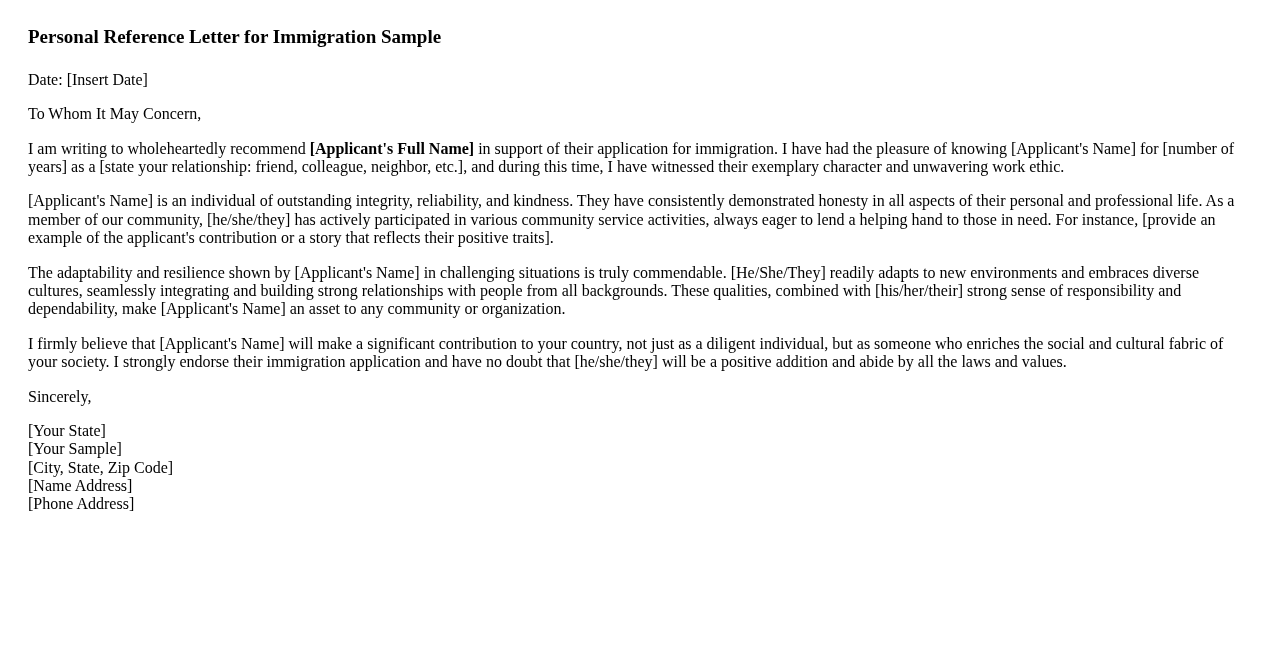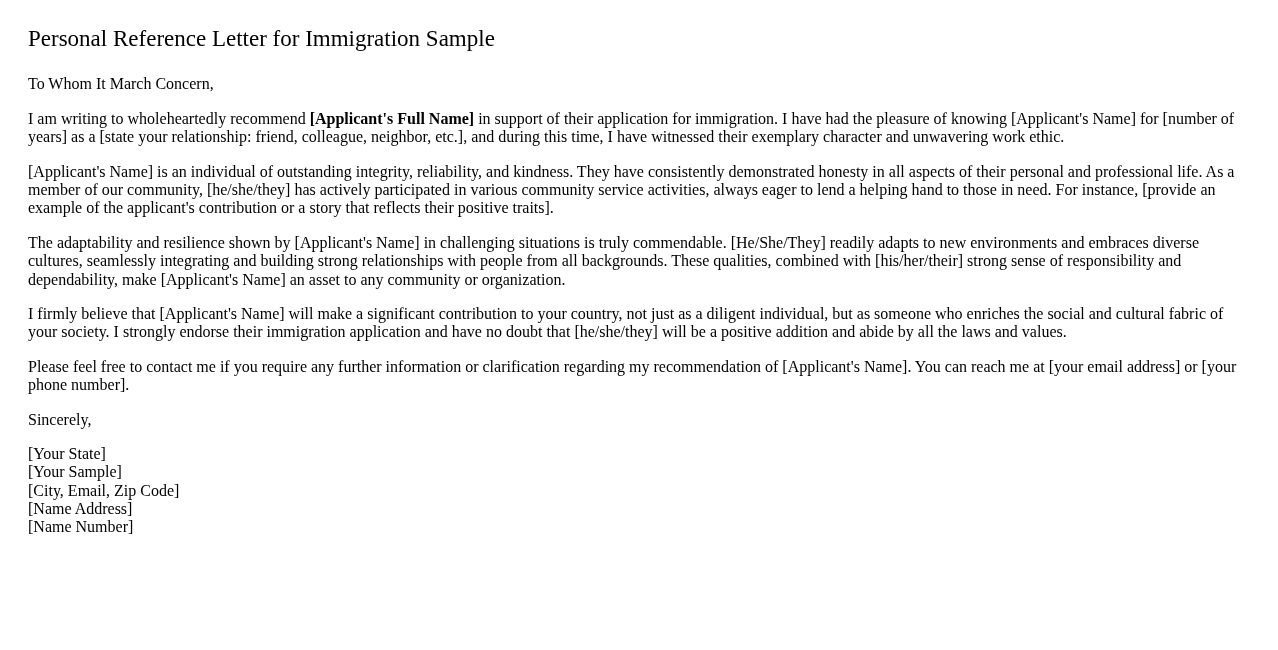--- a/index.html
+++ b/index.html
@@ -13,22 +13,22 @@
     overflow: hidden;
     font-family: "Liberation Serif", "DejaVu Serif", serif;
     font-size: 16px;
     line-height: 1.15;
     color: #000000;
   }
   .page {
     padding: 26px 41px 0 28px;
   }
   h1.doc-title {
-    font-size: 23px;
-    font-weight: normal;
+    font-size: 19px;
+    font-weight: bold;
     margin: 0 0 23px 0;
     line-height: 1.15;
   }
   p.doc-par {
     margin: 16px 0;
   }
   p.doc-par:first-of-type {
     margin-top: 0;
   }
   .bold-inline {
@@ -39,36 +39,36 @@
     display: block;
   }
 </style>
 </head>
 <body>
 
 <div class="page">
 
   <h1 class="doc-title">Personal Reference Letter for Immigration Sample</h1>
 
+  <p class="doc-par">Date: [Insert Date]</p>
 
-  <p class="doc-par">To Whom It March Concern,</p>
+  <p class="doc-par">To Whom It May Concern,</p>
 
   <p class="doc-par"><span>I am writing to wholeheartedly recommend </span><span class="bold-inline">[Applicant's Full Name]</span><span> in support of their application for immigration. I have had the pleasure of knowing [Applicant's Name] for [number of years] as a [state your relationship: friend, colleague, neighbor, etc.], and during this time, I have witnessed their exemplary character and unwavering work ethic.</span></p>
 
   <p class="doc-par">[Applicant's Name] is an individual of outstanding integrity, reliability, and kindness. They have consistently demonstrated honesty in all aspects of their personal and professional life. As a member of our community, [he/she/they] has actively participated in various community service activities, always eager to lend a helping hand to those in need. For instance, [provide an example of the applicant's contribution or a story that reflects their positive traits].</p>
 
   <p class="doc-par">The adaptability and resilience shown by [Applicant's Name] in challenging situations is truly commendable. [He/She/They] readily adapts to new environments and embraces diverse cultures, seamlessly integrating and building strong relationships with people from all backgrounds. These qualities, combined with [his/her/their] strong sense of responsibility and dependability, make [Applicant's Name] an asset to any community or organization.</p>
 
   <p class="doc-par">I firmly believe that [Applicant's Name] will make a significant contribution to your country, not just as a diligent individual, but as someone who enriches the social and cultural fabric of your society. I strongly endorse their immigration application and have no doubt that [he/she/they] will be a positive addition and abide by all the laws and values.</p>
 
-  <p class="doc-par">Please feel free to contact me if you require any further information or clarification regarding my recommendation of [Applicant's Name]. You can reach me at [your email address] or [your phone number].</p>
 
   <p class="doc-par">Sincerely,</p>
 
   <p class="doc-par">
     <span class="sig-line">[Your State]</span>
     <span class="sig-line">[Your Sample]</span>
-    <span class="sig-line">[City, Email, Zip Code]</span>
+    <span class="sig-line">[City, State, Zip Code]</span>
     <span class="sig-line">[Name Address]</span>
-    <span class="sig-line">[Name Number]</span>
+    <span class="sig-line">[Phone Address]</span>
   </p>
 
 </div>
 
 </body></html>

